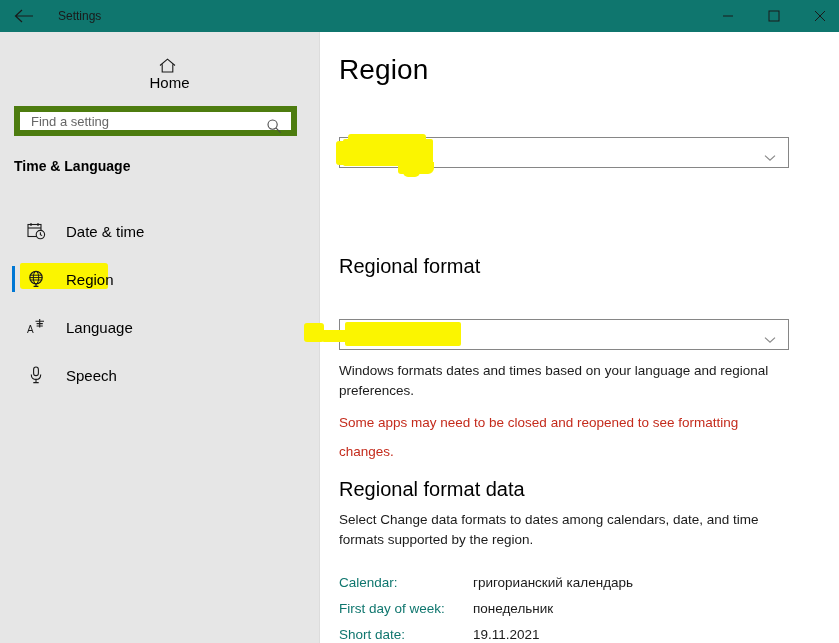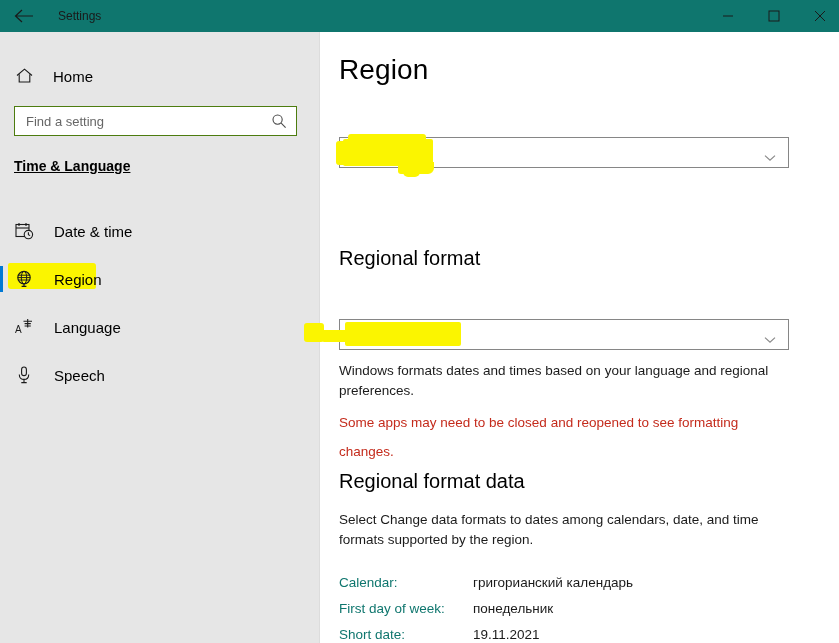--- a/index.html
+++ b/index.html
@@ -56,40 +56,41 @@
     position: absolute;
     left: 0; top: 32px;
     width: 320px; height: 611px;
     background: #e6e6e6;
     border-right: 1px solid #dcdcdc;
     box-sizing: border-box;
     z-index: 2;
   }
   #home-row {
     position: absolute;
-    left: 0; top: 26px;
+    left: 10px; top: 26px;
     width: 300px; height: 36px;
     display: flex; align-items: center;
     cursor: pointer;
+    flex-direction: column;
   }
   #home-icon {
     width: 20px; margin-left: 14px;
     display: flex; align-items: center; justify-content: center;
   }
   #home-label {
     margin-left: 19px;
     font-size: 15px;
     color: #000;
   }
   #search-box {
     position: absolute;
     left: 14px; top: 74px;
     width: 283px; height: 30px;
     background: #ffffff;
-    border: 1px solid #4d7c0f;
+    border: 6px solid #4d7c0f;
     box-sizing: border-box;
     display: flex; align-items: center;
     cursor: text;
   }
   #search-input {
     border: 0; outline: 0; background: transparent;
     font-family: "Liberation Sans", sans-serif;
     font-size: 13px;
     color: #5a5a5a;
     margin-left: 11px;
@@ -100,33 +101,33 @@
   #search-icon {
     position: absolute; right: 9px; top: 6px;
     width: 16px; height: 16px;
   }
   #category-title {
     position: absolute;
     left: 14px; top: 126px;
     font-size: 14px;
     font-weight: bold;
     color: #000;
-    text-decoration: underline;
   }
   #nav-list {
     position: absolute;
     left: 0; top: 175px;
     width: 320px;
   }
   .nav-item {
     position: relative;
     height: 48px;
     display: flex;
     align-items: center;
     cursor: pointer;
+    margin-left: 12px;
   }
   .nav-accent {
     position: absolute;
     left: 0; top: 11px;
     width: 3px; height: 26px;
     background: transparent;
   }
   .nav-item.selected .nav-accent { background: #0078d4; }
   .nav-icon {
     width: 20px; height: 20px;
@@ -197,20 +198,21 @@
     position: absolute;
     font-size: 13.5px;
     line-height: 20px;
     color: #1b1b1b;
     width: 452px;
   }
   .section-head {
     position: absolute;
     font-size: 20px;
     color: #000;
+    margin-top: 8px;
   }
   #warning-text {
     position: absolute;
     left: 18px; top: 376px;
     width: 452px;
     font-size: 13.5px;
     line-height: 29px;
     color: #c42b1c;
   }
   

